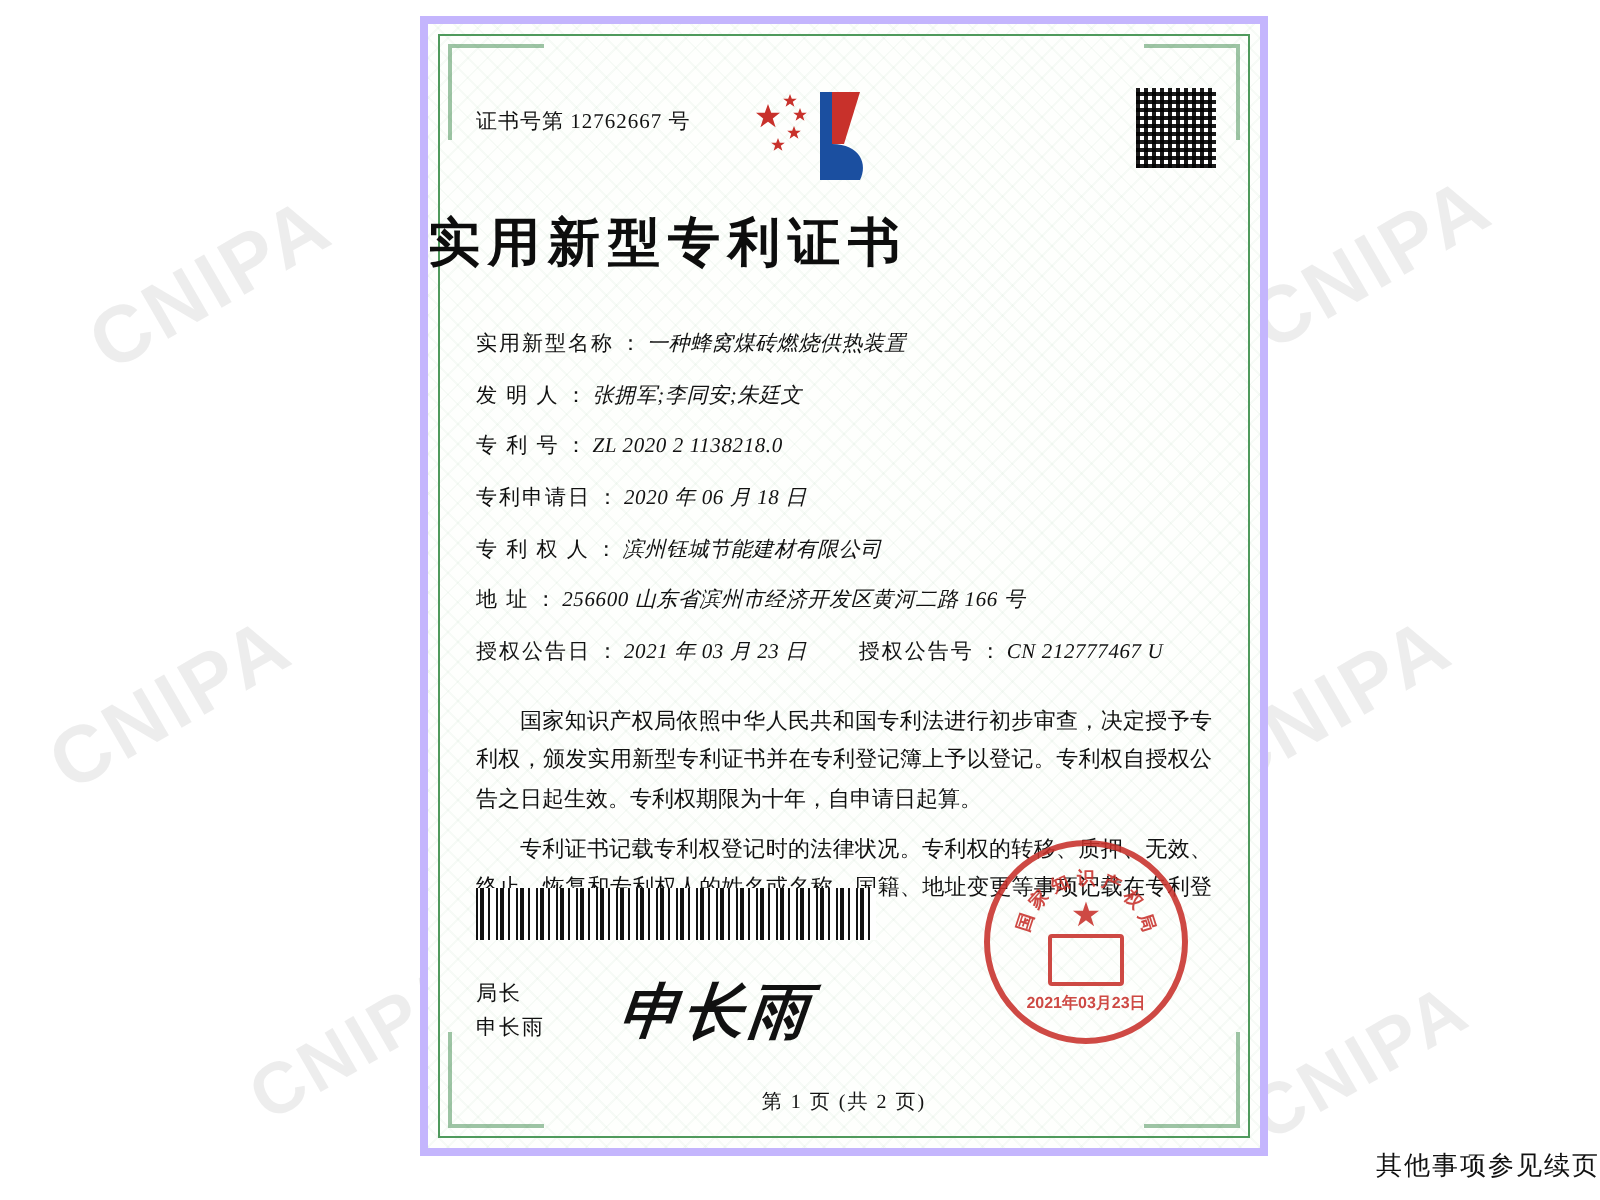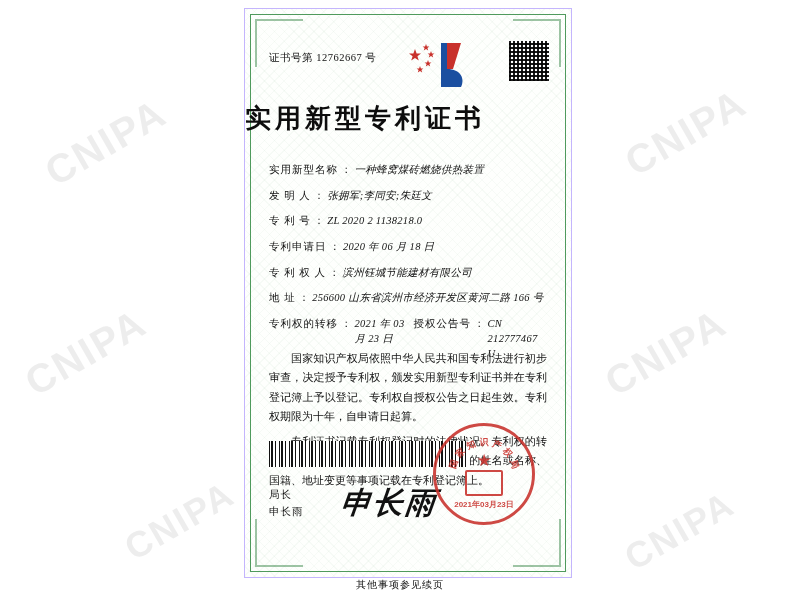--- a/index.html
+++ b/index.html
@@ -16,26 +16,25 @@
     height: 600px;
     background: #ffffff;
     overflow: hidden;
   }
 
   
   .sheet {
     position: absolute;
     left: 210px;
     top: 8px;
-    width: 328px;
+    width: 424px;
     height: 570px;
     background: #fefffd;
-    border: 1px solid #c4b5fd;
+    border: 4px solid #c4b5fd;
     box-sizing: border-box;
-    margin-left: 34px;
   }
   .sheet-inner {
     position: absolute;
     left: 5px;
     top: 5px;
     right: 5px;
     bottom: 5px;
     border: 1px solid #4f9a5c;
     box-sizing: border-box;
   }
@@ -256,22 +255,22 @@
     text-align: center;
     font-size: 10px;
     color: #111;
     letter-spacing: 1px;
   }
   .outer-foot {
     position: absolute;
     left: 0;
     right: 0;
     bottom: 8px;
-    text-align: center;
-    font-size: 10px;
+    text-align: right;
+    font-size: 13px;
     color: #111;
     letter-spacing: 1px;
   }
 </style>
 </head>
 <body>
 
 <div id="page">
 
   <div class="wm wm-1">CNIPA</div>
@@ -338,21 +337,21 @@
         <span class="fsep">：</span>
         <span class="fvalue">滨州钰城节能建材有限公司</span>
       </div>
       <div class="frow">
         <span class="flabel">地        址</span>
         <span class="fsep">：</span>
         <span class="fvalue">256600 山东省滨州市经济开发区黄河二路 166 号</span>
       </div>
       <div class="frow frow-split">
         <span class="half left">
-          <span class="flabel">专利权的转移</span>
+          <span class="flabel">授权公告日</span>
           <span class="fsep">：</span>
           <span class="fvalue">2021 年 03 月 23 日</span>
         </span>
         <span class="half">
           <span class="flabel">授权公告号</span>
           <span class="fsep">：</span>
           <span class="fvalue">CN 212777467 U</span>
         </span>
       </div>
     </div>
@@ -378,16 +377,17 @@
         <span style="transform:rotate(0deg) translate(-50%,-38px)">识</span>
         <span style="transform:rotate(24deg) translate(-50%,-38px)">产</span>
         <span style="transform:rotate(48deg) translate(-50%,-38px)">权</span>
         <span style="transform:rotate(72deg) translate(-50%,-38px)">局</span>
       </div>
       <div class="star">★</div>
       <div class="emblem"></div>
       <div class="seal-date">2021年03月23日</div>
     </div>
 
+    <div class="page-foot">第 1 页 (共 2 页)</div>
   </div>
 
   <div class="outer-foot">其他事项参见续页</div>
 </div>
 
 </body></html>

